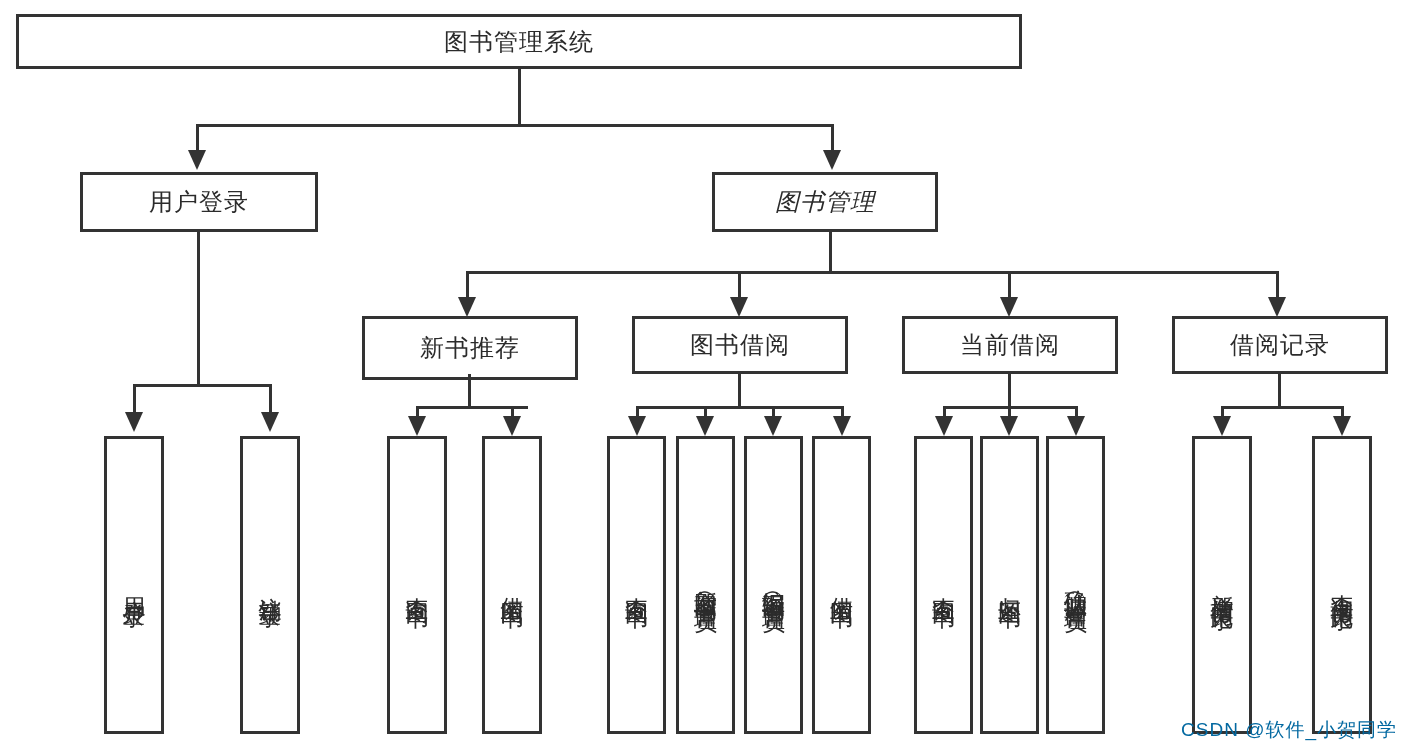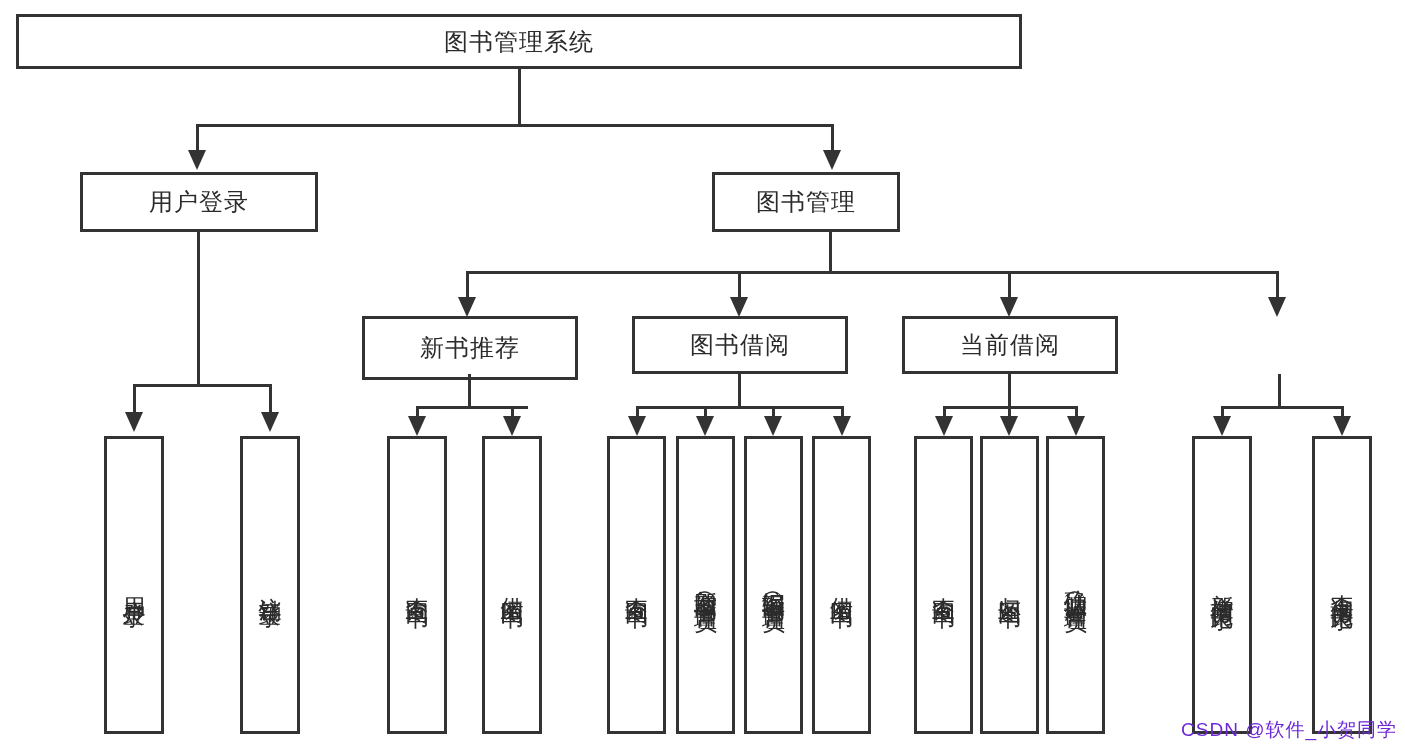--- a/index.html
+++ b/index.html
@@ -58,21 +58,21 @@
     height: 0;
     border-left: 9px solid transparent;
     border-right: 9px solid transparent;
     border-top: 20px solid #333333;
   }
   #watermark {
     position: absolute;
     right: 8px;
     bottom: 4px;
     font-size: 19px;
-    color: #6d28d9;
+    color: #0369a1;
     letter-spacing: 1px;
     white-space: nowrap;
   }
 </style>
 </head>
 <body>
 
 <div id="canvas">
 
   <div class="node h" style="left:16px; top:14px; width:1006px; height:55px;">
@@ -85,21 +85,21 @@
 
   <div class="edge v" style="left:196px; top:124px; height:28px;"></div>
   <div class="arrow" style="left:188px; top:150px;"></div>
 
   <div class="edge v" style="left:831px; top:124px; height:28px;"></div>
   <div class="arrow" style="left:823px; top:150px;"></div>
 
   <div class="node h" style="left:80px; top:172px; width:238px; height:60px;">
     <span>用户登录</span>
   </div>
-  <div class="node h" style="left:712px; top:172px; width:188px; height:60px;">
+  <div class="node h" style="left:712px; top:172px; width:226px; height:60px;font-style:italic;">
     <span>图书管理</span>
   </div>
 
   <div class="edge v" style="left:197px; top:232px; height:152px;"></div>
   <div class="edge h" style="left:133px; top:384px; width:139px;"></div>
   <div class="edge v" style="left:133px; top:384px; height:28px;"></div>
   <div class="arrow" style="left:125px; top:412px;"></div>
   <div class="edge v" style="left:269px; top:384px; height:28px;"></div>
   <div class="arrow" style="left:261px; top:412px;"></div>
 
@@ -116,20 +116,23 @@
 
   <div class="node h" style="left:362px; top:316px; width:216px; height:64px;">
     <span>新书推荐</span>
   </div>
   <div class="node h" style="left:902px; top:316px; width:216px; height:58px;">
     <span>当前借阅</span>
   </div>
   <div class="node h" style="left:632px; top:316px; width:216px; height:58px;">
     <span>图书借阅</span>
   </div>
+  <div class="node h" style="left:1172px; top:316px; width:216px; height:58px;">
+    <span>借阅记录</span>
+  </div>
 
   <div class="edge v" style="left:468px; top:374px; height:32px;"></div>
   <div class="edge h" style="left:416px; top:406px; width:112px;"></div>
   <div class="edge v" style="left:416px; top:406px; height:12px;"></div>
   <div class="arrow" style="left:408px; top:416px;"></div>
   <div class="edge v" style="left:511px; top:406px; height:12px;"></div>
   <div class="arrow" style="left:503px; top:416px;"></div>
 
   <div class="edge v" style="left:738px; top:374px; height:32px;"></div>
   <div class="edge h" style="left:636px; top:406px; width:208px;"></div>

